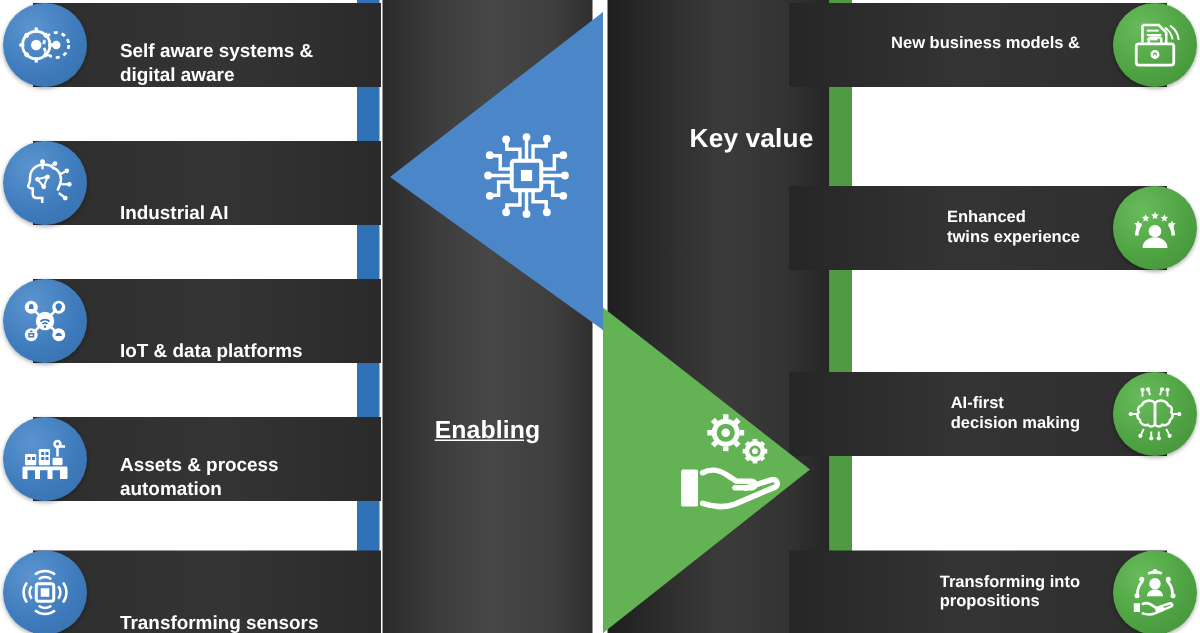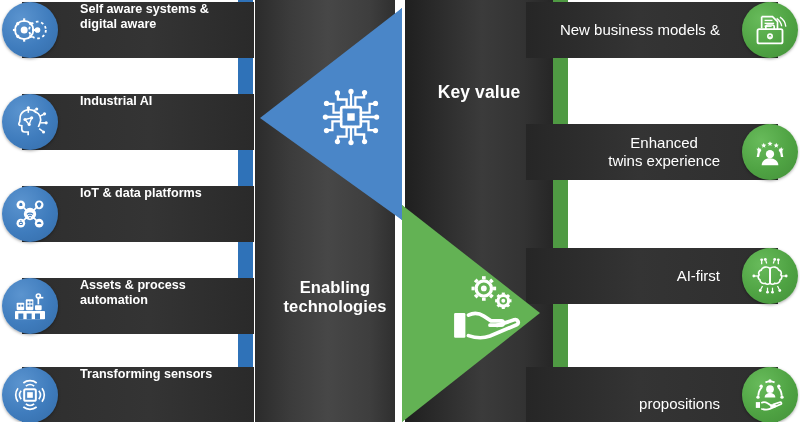--- a/index.html
+++ b/index.html
@@ -17,33 +17,33 @@
   }
   #col-right{
     left:405px;top:0;width:148px;height:422px;
     background:linear-gradient(to right,#1f1f1f 0%,#2b2b2b 22%,#3b3b3b 52%,#333 80%,#262626 100%);
   }
 
   .col-label{
     position:absolute;color:#ffffff;font-weight:bold;text-align:center;
     line-height:1.18;letter-spacing:.1px;
   }
-  #label-enabling{left:265px;top:278px;width:140px;font-size:16.5px;}
-  #label-keyvalue{left:405px;top:82px;width:148px;font-size:17.5px;}
+  #label-enabling{left:255px;top:278px;width:140px;font-size:16.5px;text-decoration:underline;}
+  #label-keyvalue{left:405px;top:82px;width:148px;font-size:17.5px;padding-left:22px;}
 
   
   #bar-blue{position:absolute;left:238px;top:0;width:15px;height:422px;background:#2f72b8;}
   #bar-green{position:absolute;left:553px;top:0;width:15px;height:422px;background:#4f9a43;}
 
   
   .row-l{position:absolute;left:0;height:56px;}
   .row-l .pill{
     position:absolute;left:22px;top:0;width:232px;height:56px;
     background:linear-gradient(to right,#2e2e2e 0%,#343434 55%,#2a2a2a 100%);
-    display:flex;align-items:flex-start;justify-content:flex-start;
+    display:flex;align-items:flex-end;justify-content:flex-start;
     padding-left:58px;box-sizing:border-box;
   }
   .row-l .txt{
     color:#ffffff;font-size:12.6px;font-weight:bold;line-height:1.22;
     text-align:left;padding-right:8px;
   }
   .row-l .badge{
     position:absolute;left:2px;top:0px;width:56px;height:56px;border-radius:50%;
     background:radial-gradient(circle at 34% 30%,#5b94cf 0%,#3f7cbd 55%,#346ca8 100%);
     box-shadow:0 1px 3px rgba(0,0,0,.35);
@@ -52,22 +52,22 @@
 
   
   .row-r{position:absolute;height:56px;}
   .row-r .pill{
     position:absolute;right:22px;top:0;width:252px;height:56px;
     background:linear-gradient(to left,#2e2e2e 0%,#343434 55%,#262626 100%);
     display:flex;align-items:center;justify-content:flex-end;
     padding-right:58px;box-sizing:border-box;
   }
   .row-r .txt{
-    color:#ffffff;font-size:15px;font-weight:normal;line-height:1.22;
-    text-align:center;padding-left:8px;
+    color:#ffffff;font-size:11px;font-weight:bold;line-height:1.22;
+    text-align:left;padding-left:8px;
   }
   .row-r .badge{
     position:absolute;right:2px;top:0px;width:56px;height:56px;border-radius:50%;
     background:radial-gradient(circle at 34% 30%,#68bb5b 0%,#4fa343 55%,#438f39 100%);
     box-shadow:0 1px 3px rgba(0,0,0,.35);
     display:flex;align-items:center;justify-content:center;z-index:2;
   }
 
   .badge svg{width:40px;height:40px;display:block;}
 
@@ -285,20 +285,21 @@
         <path d="M8 30a16.5 16.5 0 0 1 3.5-10.2l2.2 1.8A13.6 13.6 0 0 0 10.9 30z"></path>
         <path d="M40 30a16.5 16.5 0 0 0-3.5-10.2l-2.2 1.8A13.6 13.6 0 0 1 37.1 30z"></path>
       </svg>
     </div>
   </div>
 
   <div class="row-r" id="rrow2" style="top: 248px; right: 0px; left: auto;">
     <div class="pill">
       <div class="txt">
         <span>AI-first</span><br>
+        <span>decision making</span>
       </div>
     </div>
     <div class="badge">
       <svg viewBox="0 0 48 48" fill="none" stroke="#ffffff" stroke-width="2">
         <path d="M24 15c-3.5-3-9-2-10.6 2-2.6.6-3.8 3.4-2.4 5.6-1.8 1.8-1.4 4.8.9 6 .2 3.2 3.4 5.2 6.3 4 1.4 1.8 4.2 1.8 5.8 0z"></path>
         <path d="M24 15c3.5-3 9-2 10.6 2 2.6.6 3.8 3.4 2.4 5.6 1.8 1.8 1.4 4.8-.9 6-.2 3.2-3.4 5.2-6.3 4-1.4 1.8-4.2 1.8-5.8 0z"></path>
         <line x1="24" y1="15" x2="24" y2="33" stroke-width="1.6"></line>
         <g stroke-width="1.5">
           <line x1="14" y1="10" x2="14" y2="6"></line>
             <line x1="20" y1="9" x2="19" y2="5.5"></line>
@@ -323,21 +324,21 @@
           <circle cx="35.7" cy="41.4" r="1.7"></circle>
             <circle cx="27" cy="43.4" r="1.7"></circle>
         </g>
       </svg>
     </div>
   </div>
 
   <div class="row-r" id="rrow3" style="top: 367px; right: 0px; left: auto;">
     <div class="pill">
       <div class="txt">
-        <br>
+        <span>Transforming into</span><br>
         <span>propositions</span>
       </div>
     </div>
     <div class="badge">
       <svg viewBox="0 0 48 48" fill="none" stroke="#ffffff" stroke-width="2">
         <circle cx="24" cy="17" r="4.6" fill="#ffffff" stroke="none"></circle>
         <path d="M17.6 27c0-3.4 2.9-5.4 6.4-5.4s6.4 2 6.4 5.4z" fill="#ffffff" stroke="none"></path>
         <path d="M10 25a14.5 14.5 0 0 1 4.4-10.4" stroke-width="2.2"></path>
         <path d="M38 25a14.5 14.5 0 0 0-4.4-10.4" stroke-width="2.2"></path>
         <path d="M18.5 8.8a15 15 0 0 1 11 0" stroke-width="2.2"></path>
@@ -433,19 +434,18 @@
         </g>
       </g>
       <rect x="4" y="40" width="11" height="24" rx="1.2" fill="#ffffff" stroke="none"></rect>
       <path d="M18 42c5-2.6 10.8-1.8 15 1l7 4.6h10c2.7 0 2.7 4.2 0 4.2H39" stroke-width="3.6" stroke-linecap="round"></path>
       <path d="M18 62c7 2.4 15 2.6 21 .4l26-11c3-1.4 1.2-6-2.4-4.8L46 52" stroke-width="3.6" stroke-linecap="round"></path>
     </svg>
   </div>
 
   <div class="col-label" id="label-enabling">
     <span>Enabling</span><br>
-    <span>technologies</span>
   </div>
   <div class="col-label" id="label-keyvalue">
     <span>Key value</span><br>
   </div>
 
 </div>
 
 </body></html>

